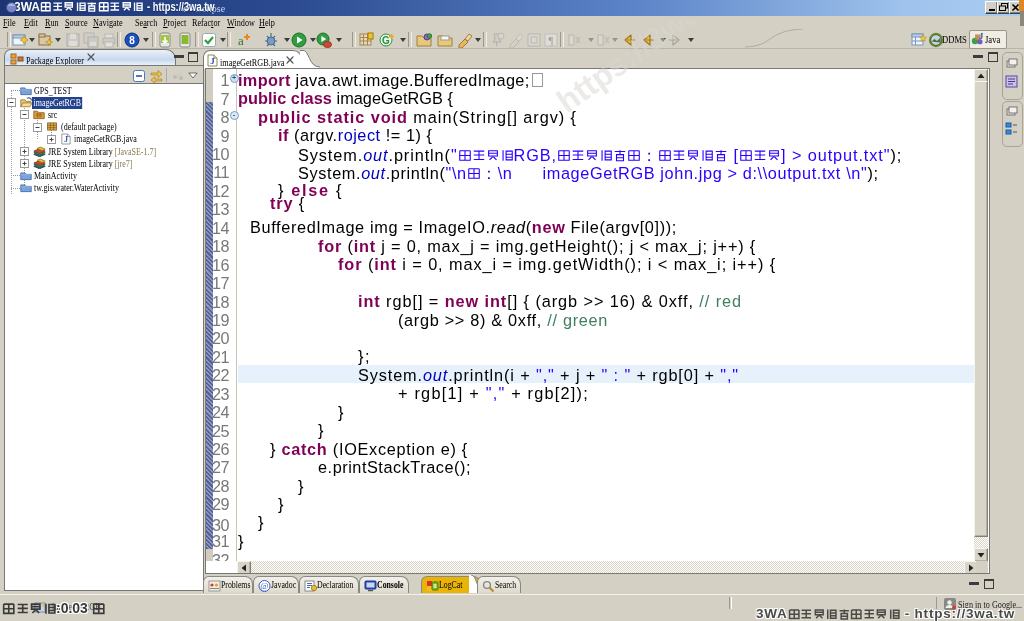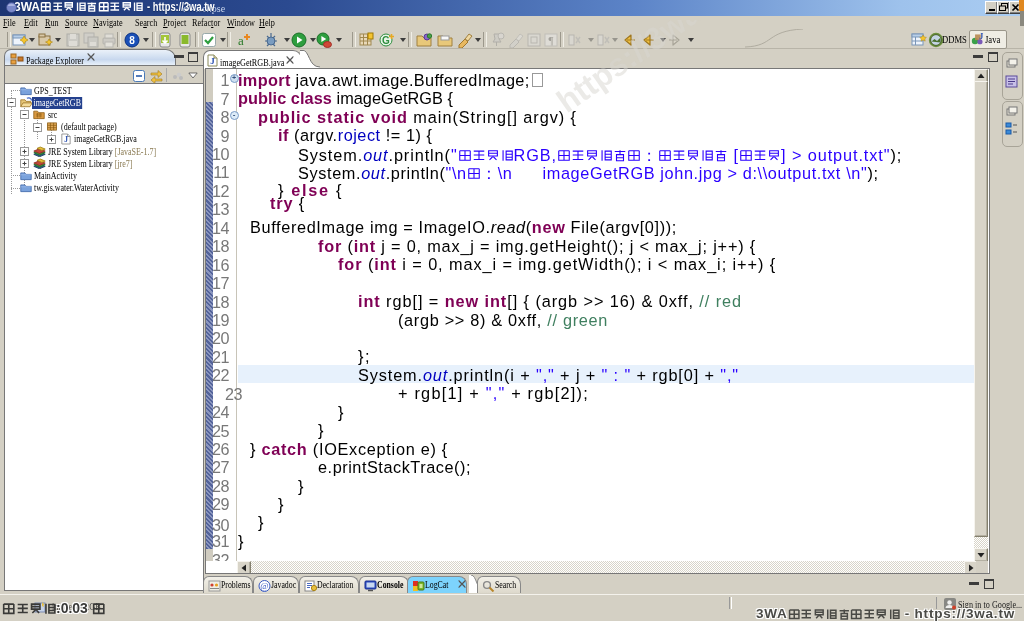--- a/index.html
+++ b/index.html
@@ -630,28 +630,28 @@
 <div class="lnum" style="left:0px;top:205.0px">17</div>
 <div class="lnum" style="left:0px;top:223.5px">18</div>
 <div class="cline" style="letter-spacing:0.925px;top:223.1px;padding-left:152px"><span class="kw">int</span> rgb[] = <span class="kw">new int</span>[] { (argb &gt;&gt; 16) &amp; 0xff, <span class="cmt">// red</span></div>
 <div class="lnum" style="left:0px;top:241.9px">19</div>
 <div class="cline" style="letter-spacing:0.69px;top:241.5px;padding-left:192px">(argb &gt;&gt; 8) &amp; 0xff, <span class="cmt">// green</span></div>
 <div class="lnum" style="left:0px;top:260.4px">20</div>
 <div class="lnum" style="left:0px;top:278.8px">21</div>
 <div class="cline" style="letter-spacing:1.517px;top:278.4px;padding-left:152px">};</div>
 <div class="lnum" style="left:0px;top:297.2px">22</div>
 <div class="cline" style="letter-spacing:0.873px;top:296.8px;padding-left:152px">System.<span class="fld it">out</span>.println(i + <span class="str">","</span> + j + <span class="str">" : "</span> + rgb[0] + <span class="str">","</span></div>
-<div class="lnum" style="left:13px;top:315.7px">23</div>
+<div class="lnum" style="left:0px;top:315.7px">23</div>
 <div class="cline" style="letter-spacing:1.221px;top:315.3px;padding-left:192px">+ rgb[1] + <span class="str">","</span> + rgb[2]);</div>
 <div class="lnum" style="left:0px;top:334.1px">24</div>
 <div class="cline" style="letter-spacing:1.556px;top:333.7px;padding-left:132px">}</div>
 <div class="lnum" style="left:0px;top:352.6px">25</div>
 <div class="cline" style="letter-spacing:4.556px;top:352.2px;padding-left:112px">}</div>
 <div class="lnum" style="left:0px;top:371.0px">26</div>
-<div class="cline" style="letter-spacing:0.716px;top:370.6px;padding-left:44px">} <span class="kw">catch</span> (IOException e) {</div>
+<div class="cline" style="letter-spacing:0.716px;top:370.6px;padding-left:64px">} <span class="kw">catch</span> (IOException e) {</div>
 <div class="lnum" style="left:0px;top:389.4px">27</div>
 <div class="cline" style="letter-spacing:0.532px;top:389.0px;padding-left:112px">e.printStackTrace();</div>
 <div class="lnum" style="left:0px;top:407.9px">28</div>
 <div class="cline" style="letter-spacing:1.556px;top:407.5px;padding-left:92px">}</div>
 <div class="lnum" style="left:0px;top:426.3px">29</div>
 <div class="cline" style="letter-spacing:1.556px;top:425.9px;padding-left:72px">}</div>
 <div class="lnum" style="left:0px;top:447px">30</div>
 <div class="cline" style="letter-spacing:1.556px;top:444.4px;padding-left:52px">}</div>
 <div class="lnum" style="left:0px;top:463.2px">31</div>
 <div class="cline" style="letter-spacing:1.556px;top:462.8px;padding-left:32px">}</div>
@@ -736,21 +736,21 @@
           <circle cx="10" cy="8" r="2.6" fill="#e8c040" stroke="#a88010"></circle>
         </svg>
       </span><span class="sx" style="margin-left:17px;font-size:10px">Declaration</span></div>
     <div class="btab" style="left:156px;width:48px"><span style="position:absolute;left:4px;top:3px">
         <svg class="ic" width="13" height="12" viewBox="0 0 13 12">
           <rect x="1" y="1" width="11" height="8" rx="1" fill="#2a4ac0" stroke="#1a3090"></rect>
           <rect x="2.5" y="2.5" width="8" height="5" fill="#c8d8f0"></rect>
           <path d="M4 10.5h5" stroke="#555" stroke-width="1.5"></path>
         </svg>
       </span><span class="sx" style="margin-left:17px;font-size:10px"><b>Console</b></span></div>
-    <div class="btab" style="left:204px;width:58px;background:#7dd3fc"><span style="position:absolute;left:4px;top:3px">
+    <div class="btab" style="left:218px;width:58px;background:#eab308"><span style="position:absolute;left:4px;top:3px">
         <svg class="ic" width="13" height="12" viewBox="0 0 13 12">
           <rect x="1" y="1" width="5" height="5" fill="#e03020"></rect>
           <rect x="1" y="6" width="5" height="5" fill="#f0c020"></rect>
           <rect x="6" y="2" width="6" height="8" rx="1" fill="#7ab82a" stroke="#4a7a10"></rect>
           <rect x="7.5" y="4" width="3" height="4" fill="#cfe89a"></rect>
         </svg>
       </span><span class="sx" style="margin-left:17px;font-size:10px">LogCat</span><span style="display:inline-block;margin-left:3px"><svg class="ic" width="8" height="8" viewBox="0 0 8 8">
           <path d="M1 1l6 6M7 1l-6 6" stroke="#555" stroke-width="1.3"></path>
           <path d="M0.5 0.5l1.5 1M7.5 .5l-1.5 1M.5 7.5l1.5-1M7.5 7.5l-1.5-1" stroke="#555" stroke-width=".8"></path>
         </svg></span></div>

